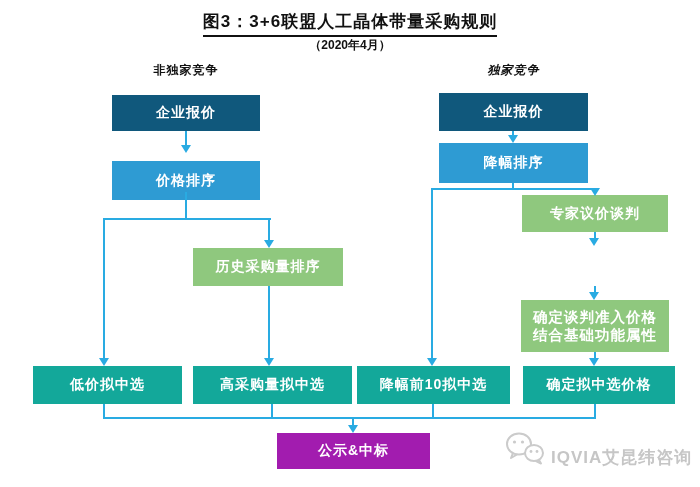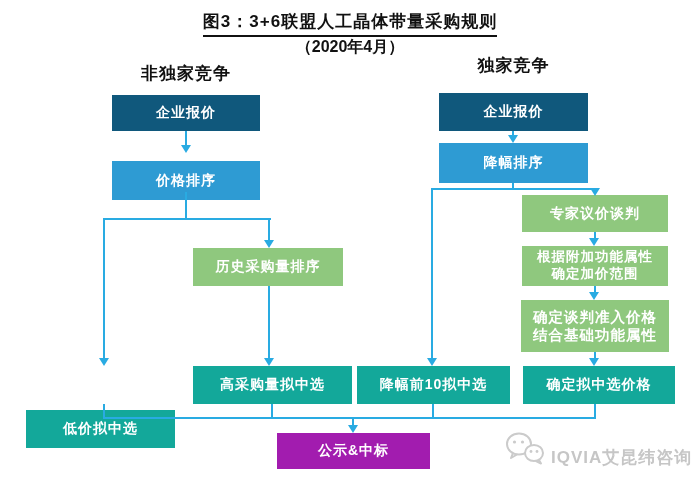--- a/index.html
+++ b/index.html
@@ -4,22 +4,22 @@
 <style>
   html,body{margin:0;padding:0;background:#fff;}
   .canvas{
     position:relative;width:700px;height:487px;background:#fff;overflow:hidden;
     font-family:"Liberation Sans","DejaVu Sans",sans-serif;color:#111;
   }
   .title{position:absolute;top:10px;left:0;width:700px;text-align:center;}
   .title-text{display:inline-block;font-size:17px;font-weight:bold;letter-spacing:1px;
     border-bottom:2px solid #111;padding-bottom:2px;}
   .subtitle{position:absolute;top:37px;left:0;width:700px;text-align:center;
-    font-size:16px;font-weight:bold;}
-  .col-header{position:absolute;font-size:17px;font-weight:bold;text-align:center;letter-spacing:1px;}
+    font-size:12px;font-weight:bold;}
+  .col-header{position:absolute;font-size:12px;font-weight:bold;text-align:center;letter-spacing:1px;}
   .node{position:absolute;display:flex;flex-direction:column;align-items:center;justify-content:center;
     color:#fff;font-weight:bold;text-align:center;font-size:14px;letter-spacing:1px;line-height:1.25;}
   .dark{background:#10587c;}
   .mid{background:#2e9bd3;}
   .green{background:#8fc87e;}
   .teal{background:#13a89a;}
   .gold{background:#a21caf;text-align:right;}
   .vline{position:absolute;width:2px;background:#29abe2;}
   .hline{position:absolute;height:2px;background:#29abe2;}
   .arr{position:absolute;width:0;height:0;border-left:5px solid transparent;
@@ -32,39 +32,35 @@
 <body>
 
 <div class="canvas">
 
   <div class="title">
     <span class="title-text">图3：3+6联盟人工晶体带量采购规则</span>
   </div>
   <div class="subtitle">（2020年4月）</div>
 
   <div class="col-header" style="left:112px;top:62px;width:148px;">非独家竞争</div>
-  <div class="col-header" style="left:439px;top:54px;width:149px;">独家竞争</div>
+  <div class="col-header" style="left:439px;top:62px;width:149px;font-style:italic;">独家竞争</div>
 
   <div class="node dark" style="left:112px;top:95px;width:148px;height:36px;">企业报价</div>
   <div class="node mid" style="left:112px;top:153px;width:148px;height:39px;margin-top:8px;">价格排序</div>
   <div class="node green" style="left:193px;top:248px;width:150px;height:38px;">历史采购量排序</div>
 
   <div class="node dark" style="left:439px;top:93px;width:149px;height:38px;">企业报价</div>
   <div class="node green" style="left:522px;top:195px;width:146px;height:37px;">专家议价谈判</div>
   <div class="node mid" style="left:439px;top:143px;width:149px;height:40px;">降幅排序</div>
-  <div class="node green" style="left:522px;top:246px;width:146px;height:40px;font-size:13.5px;">
-    <span>根据附加功能属性</span>
-    <span>确定加价范围</span>
-  </div>
   <div class="node green" style="left:521px;top:300px;width:148px;height:52px;font-size:14.5px;">
     <span>确定谈判准入价格</span>
     <span>结合基础功能属性</span>
   </div>
 
-  <div class="node teal" style="left:26px;top:366px;width:149px;height:38px;margin-top:44px;">低价拟中选</div>
+  <div class="node teal" style="left:33px;top:366px;width:149px;height:38px;">低价拟中选</div>
   <div class="node teal" style="left:193px;top:366px;width:159px;height:38px;">高采购量拟中选</div>
   <div class="node teal" style="left:357px;top:366px;width:153px;height:38px;">降幅前10拟中选</div>
   <div class="node teal" style="left:523px;top:366px;width:152px;height:38px;">确定拟中选价格</div>
 
   <div class="node gold" style="left:277px;top:433px;width:153px;height:36px;">公示&amp;中标</div>
 
   <div class="vline" style="left:185px;top:131px;height:15px;"></div>
   <div class="arr" style="left:181px;top:145px;"></div>
 
   <div class="vline" style="left:185px;top:192px;height:28px;"></div>

